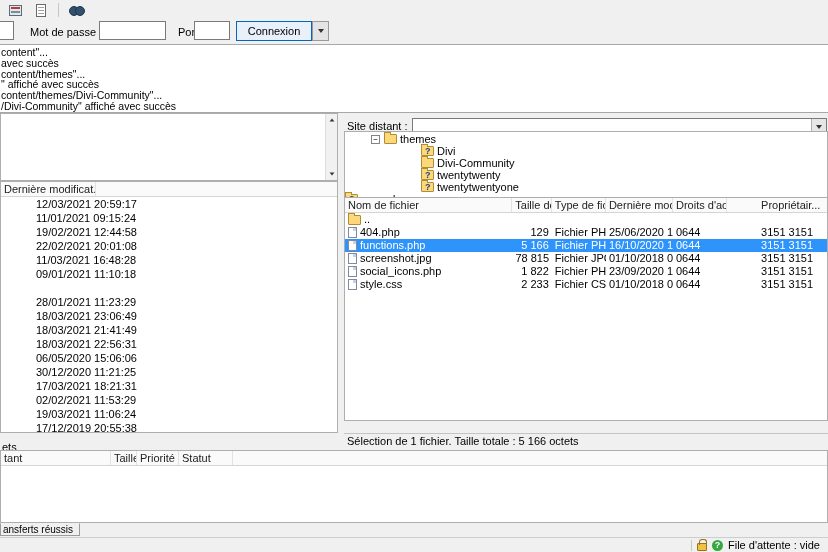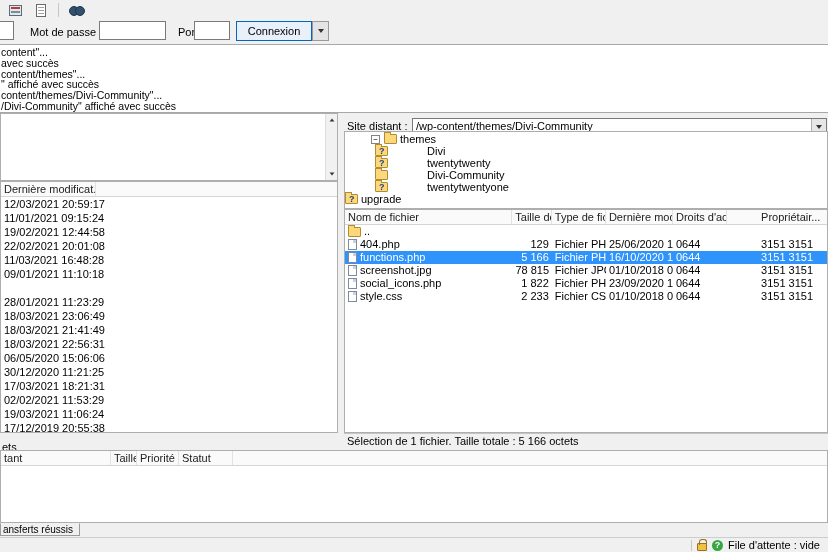--- a/index.html
+++ b/index.html
@@ -43,47 +43,47 @@
   .local-tree { left:0; top:113px; width:338px; height:68px; }
   .vsb { position:absolute; right:0; top:0; width:12px; height:100%; background:#f1f1f1; border-left:1px solid #dedede; }
   .vsb .sb { position:absolute; left:0; width:12px; height:12px; display:flex; align-items:center; justify-content:center; }
   .vsb .sb.top { top:0; } .vsb .sb.bot { bottom:0; }
   .vsb .arr-d, .vsb .arr-u { transform:scale(.8); }
 
   .lhdr, .rhdr { display:flex; height:15px; background:#fafafa; border-bottom:1px solid #d5d5d5; }
   .hcell { height:100%; border-right:1px solid #e2e2e2; padding:1px 0 0 3px; white-space:nowrap; overflow:hidden; color:#222; }
 
   .local-list { left:0; top:181px; width:338px; height:252px; }
-  .drow { height:14px; line-height:14px; padding-left:3px; white-space:nowrap; overflow:hidden; }
+  .drow { height:14px; line-height:14px; padding-left:3px; white-space:nowrap; overflow:hidden;margin-left:32px; }
   .local-status { position:absolute; left:0; top:440px; width:338px; height:14px; background:#f0f0f0; padding:1px 0 0 2px; }
 
   .remote-path { position:absolute; left:344px; top:118px; width:484px; height:18px; }
   .remote-path .lab { position:absolute; left:3px; top:2px; }
   .combo { position:absolute; left:68px; right:1px; top:0; height:17px; border:1px solid #7a7a7a; background:#fff;
     line-height:15px; padding-left:3px; white-space:nowrap; overflow:hidden; }
   .combo-btn { position:absolute; right:0; top:0; width:15px; height:15px; background:#e6e6e6;
     border-left:1px solid #b0b0b0; display:flex; align-items:center; justify-content:center; }
 
   .remote-tree { left:344px; top:131px; width:484px; height:78px; padding-top:1px; }
   .trow { height:12px; line-height:12px; display:flex; align-items:center; white-space:nowrap; }
   .trow .lbl { padding-left:3px; }
   .expander { width:9px; height:9px; border:1px solid #848484; background:#fff; font-size:8px; line-height:7px;
     text-align:center; margin-right:4px; flex:0 0 auto; }
-  .pad0 { padding-left:26px; } .pad0b { } .pad1 { padding-left:30px;gap:36px; }
+  .pad0 { padding-left:26px; } .pad0b { } .pad1 { padding-left:76px; }
 
   .folder { position:relative; display:inline-block; width:13px; height:10px; background:#fcd87b;
     border:1px solid #b08c35; border-radius:1px; flex:0 0 auto; }
   .folder::before { content:""; position:absolute; top:-3px; left:-1px; width:5px; height:2px;
     background:#fcd87b; border:1px solid #b08c35; border-bottom:none; }
   .folder.q::after { content:"?"; position:absolute; left:3px; top:-2px; font-size:9px; font-weight:bold; color:#23427c; }
   .ficon { position:relative; display:inline-block; width:9px; height:11px; background:#fff;
     border:1px solid #7f8aa0; flex:0 0 auto; }
   .ficon::before { content:""; position:absolute; right:0; top:0; width:3px; height:3px; background:#c9d2e0; }
 
-  .remote-list { left:344px; top:209px; width:484px; height:224px; }
+  .remote-list { left:344px; top:197px; width:484px; height:224px; }
   .rrow { display:flex; height:13px; line-height:13px; }
   .rc { height:13px; overflow:hidden; white-space:nowrap; padding-left:3px; }
   .rc.i { display:flex; align-items:center; gap:3px; }
   .w-name { width:180px; } .w-size { width:42px; text-align:right; padding-right:3px; }
   .w-type { width:58px; } .w-date { width:72px; } .w-perm { width:58px; } .w-own { width:74px;margin-left:31px; }
   .rrow.selected { background:#2e93fa; color:#fff;justify-content:flex-end; }
   .remote-status { position:absolute; left:344px; top:433px; width:484px; height:14px; background:#f0f0f0;
     border-top:1px solid #c4c4c4; padding:1px 0 0 3px; }
 
   
@@ -174,44 +174,43 @@
   <div class="drow">17/03/2021 18:21:31</div>
   <div class="drow">02/02/2021 11:53:29</div>
   <div class="drow">19/03/2021 11:06:24</div>
   <div class="drow">17/12/2019 20:55:38</div>
 </div>
 <div class="local-status">ets</div>
 
 <div class="remote-path">
   <span class="lab">Site distant :</span>
   <div class="combo">
-    <span>/wp-content/themes/Divi-Community</span>
     <span class="combo-btn">
         <span class="arr-d"></span>
       </span>
   </div>
 </div>
 
 <div class="panel remote-tree">
   <div class="trow pad0">
     <span class="expander">−</span>
     <span class="folder"></span>
     <span class="lbl">themes</span>
   </div>
   <div class="trow pad1">
     <span class="folder q"></span>
     <span class="lbl">Divi</span>
   </div>
   <div class="trow pad1">
+    <span class="folder"></span>
+    <span class="lbl">Divi-Community</span>
+  </div>
+  <div class="trow pad1">
     <span class="folder q"></span>
     <span class="lbl">twentytwenty</span>
-  </div>
-  <div class="trow pad1">
-    <span class="folder"></span>
-    <span class="lbl">Divi-Community</span>
   </div>
   <div class="trow pad1">
     <span class="folder q"></span>
     <span class="lbl">twentytwentyone</span>
   </div>
   <div class="trow pad0b">
     <span class="folder q"></span>
     <span class="lbl">upgrade</span>
   </div>
 </div>

